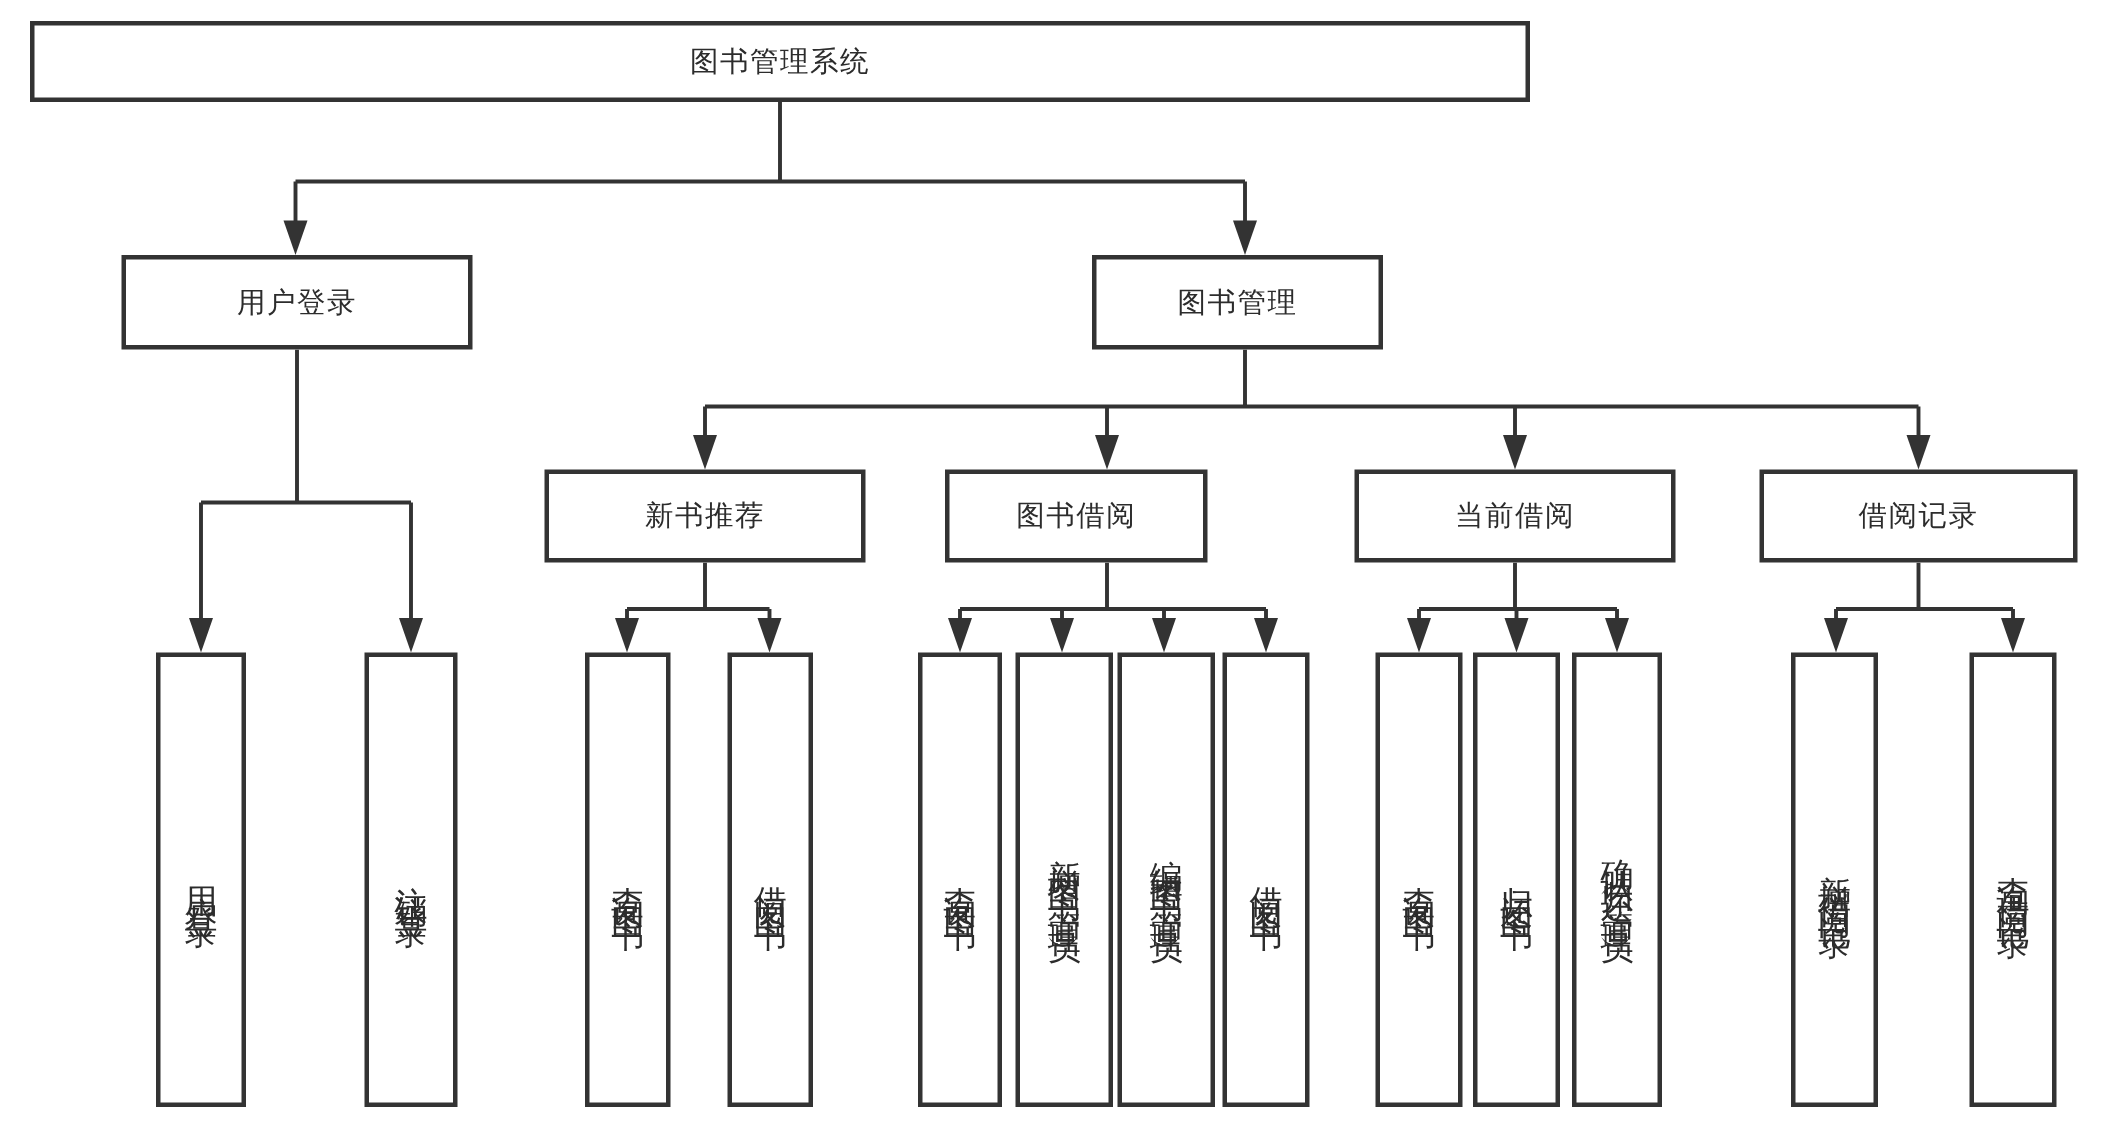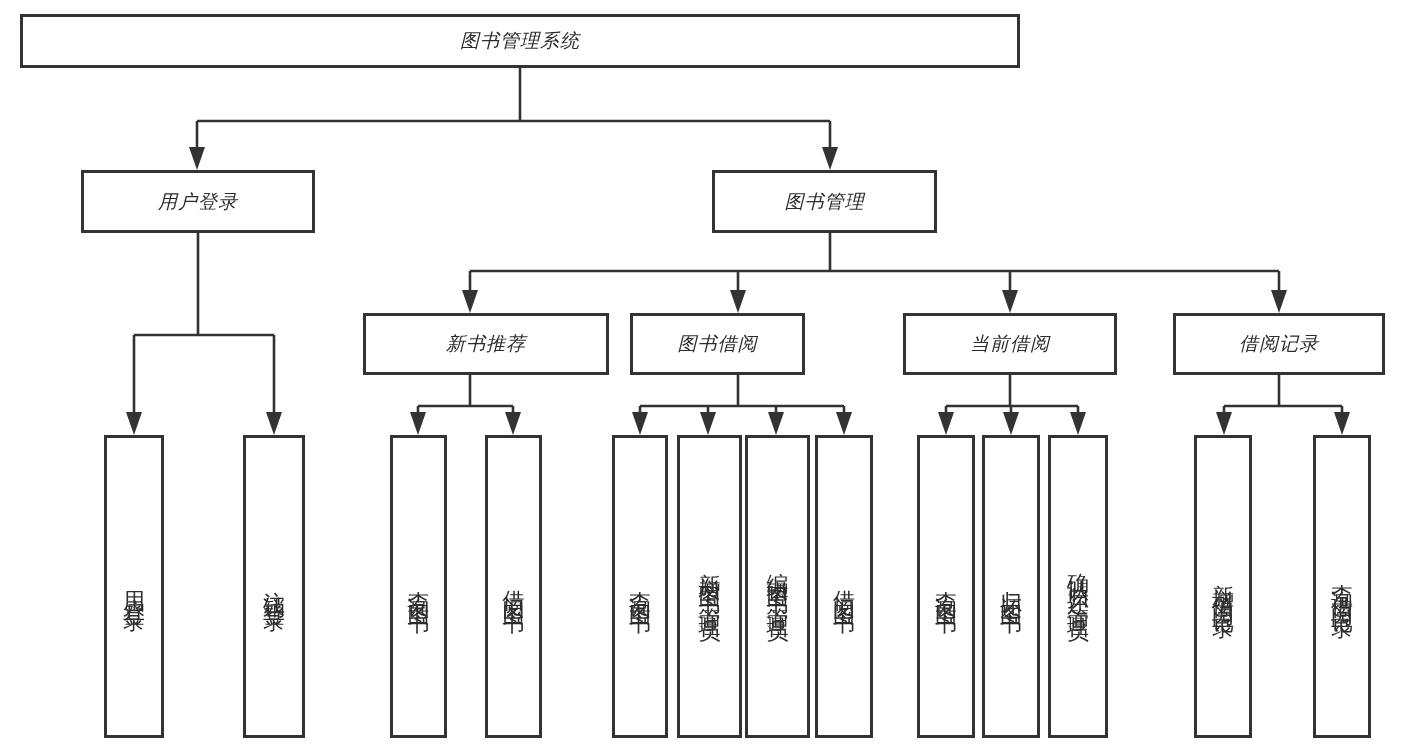--- a/index.html
+++ b/index.html
@@ -16,21 +16,21 @@
     font-family:"Liberation Sans", sans-serif;
   }
   .wires{position:absolute;left:0;top:0;width:1405px;height:747px;}
   .wire{stroke:var(--line);stroke-width:2.6;fill:none;}
   .head{fill:var(--line);stroke:none;}
   .node{
     position:absolute;box-sizing:border-box;
     border:3px solid var(--line);background:#fff;
     display:flex;align-items:center;justify-content:center;
     font-size:19px;color:var(--text);
-    letter-spacing:1px;white-space:nowrap;font-style:italic;
+    letter-spacing:1px;white-space:nowrap;
   }
   .vnode{
     position:absolute;box-sizing:border-box;
     border:3px solid var(--line);background:#fff;
     display:flex;align-items:center;justify-content:center;
     color:var(--text);
   }
   .vtext{
     writing-mode:vertical-rl;
     text-orientation:mixed;
@@ -97,23 +97,23 @@
         <line x1="1224" y1="406" x2="1224" y2="419" class="wire"></line>
         <polygon points="1216,412 1232,412 1224,435" class="head"></polygon>
         <line x1="1342" y1="406" x2="1342" y2="419" class="wire"></line>
         <polygon points="1334,412 1350,412 1342,435" class="head"></polygon>
       </g>
   </svg>
 
   <div class="node" style="left:20px;top:14px;width:1000px;height:54px">图书管理系统</div>
 
   <div class="node" style="left:81px;top:170px;width:234px;height:63px">用户登录</div>
-  <div class="node" style="left:712px;top:170px;width:225px;height:63px">图书管理</div>
+  <div class="node" style="left:728px;top:170px;width:194px;height:63px">图书管理</div>
 
-  <div class="node" style="left:363px;top:313px;width:246px;height:62px">新书推荐</div>
+  <div class="node" style="left:363px;top:313px;width:214px;height:62px">新书推荐</div>
   <div class="node" style="left:630px;top:313px;width:175px;height:62px">图书借阅</div>
   <div class="node" style="left:1173px;top:313px;width:212px;height:62px">借阅记录</div>
   <div class="node" style="left:903px;top:313px;width:214px;height:62px">当前借阅</div>
 
   <div class="vnode" style="left:104px;top:435px;width:60px;height:303px">
       <span class="vtext">用户登录</span>
     </div>
   <div class="vnode" style="left:243px;top:435px;width:62px;height:303px">
       <span class="vtext">注销登录</span>
     </div>

